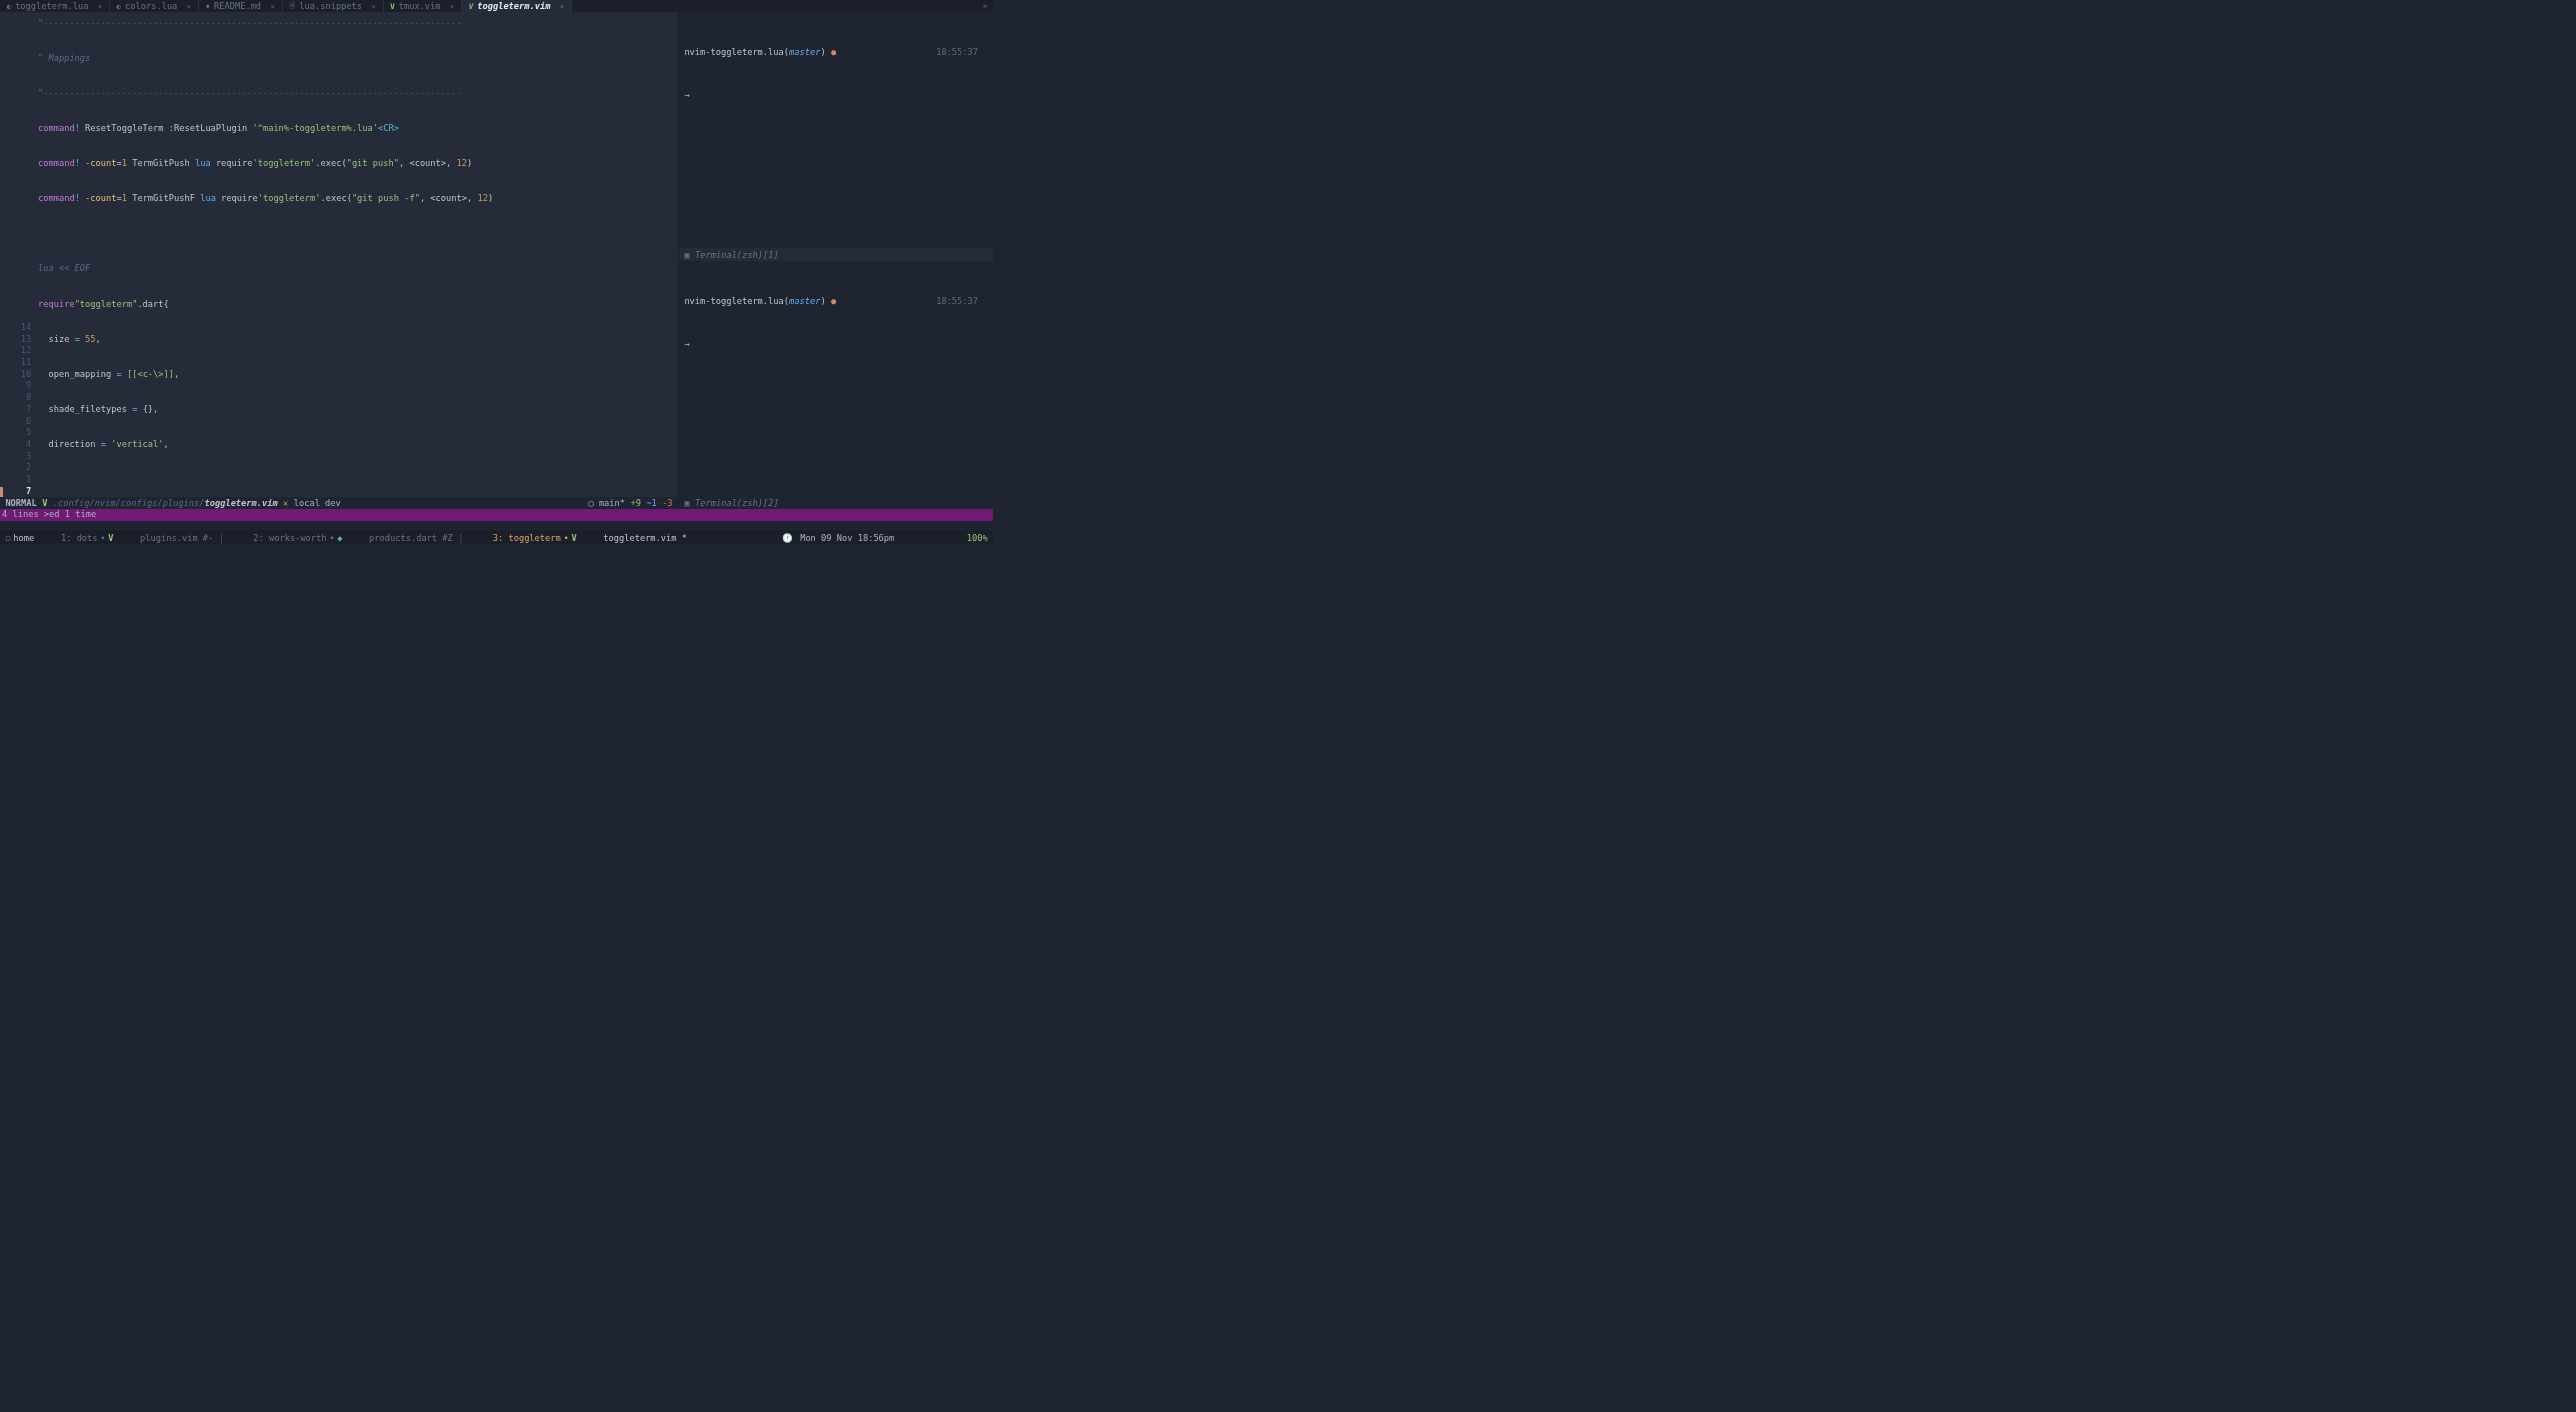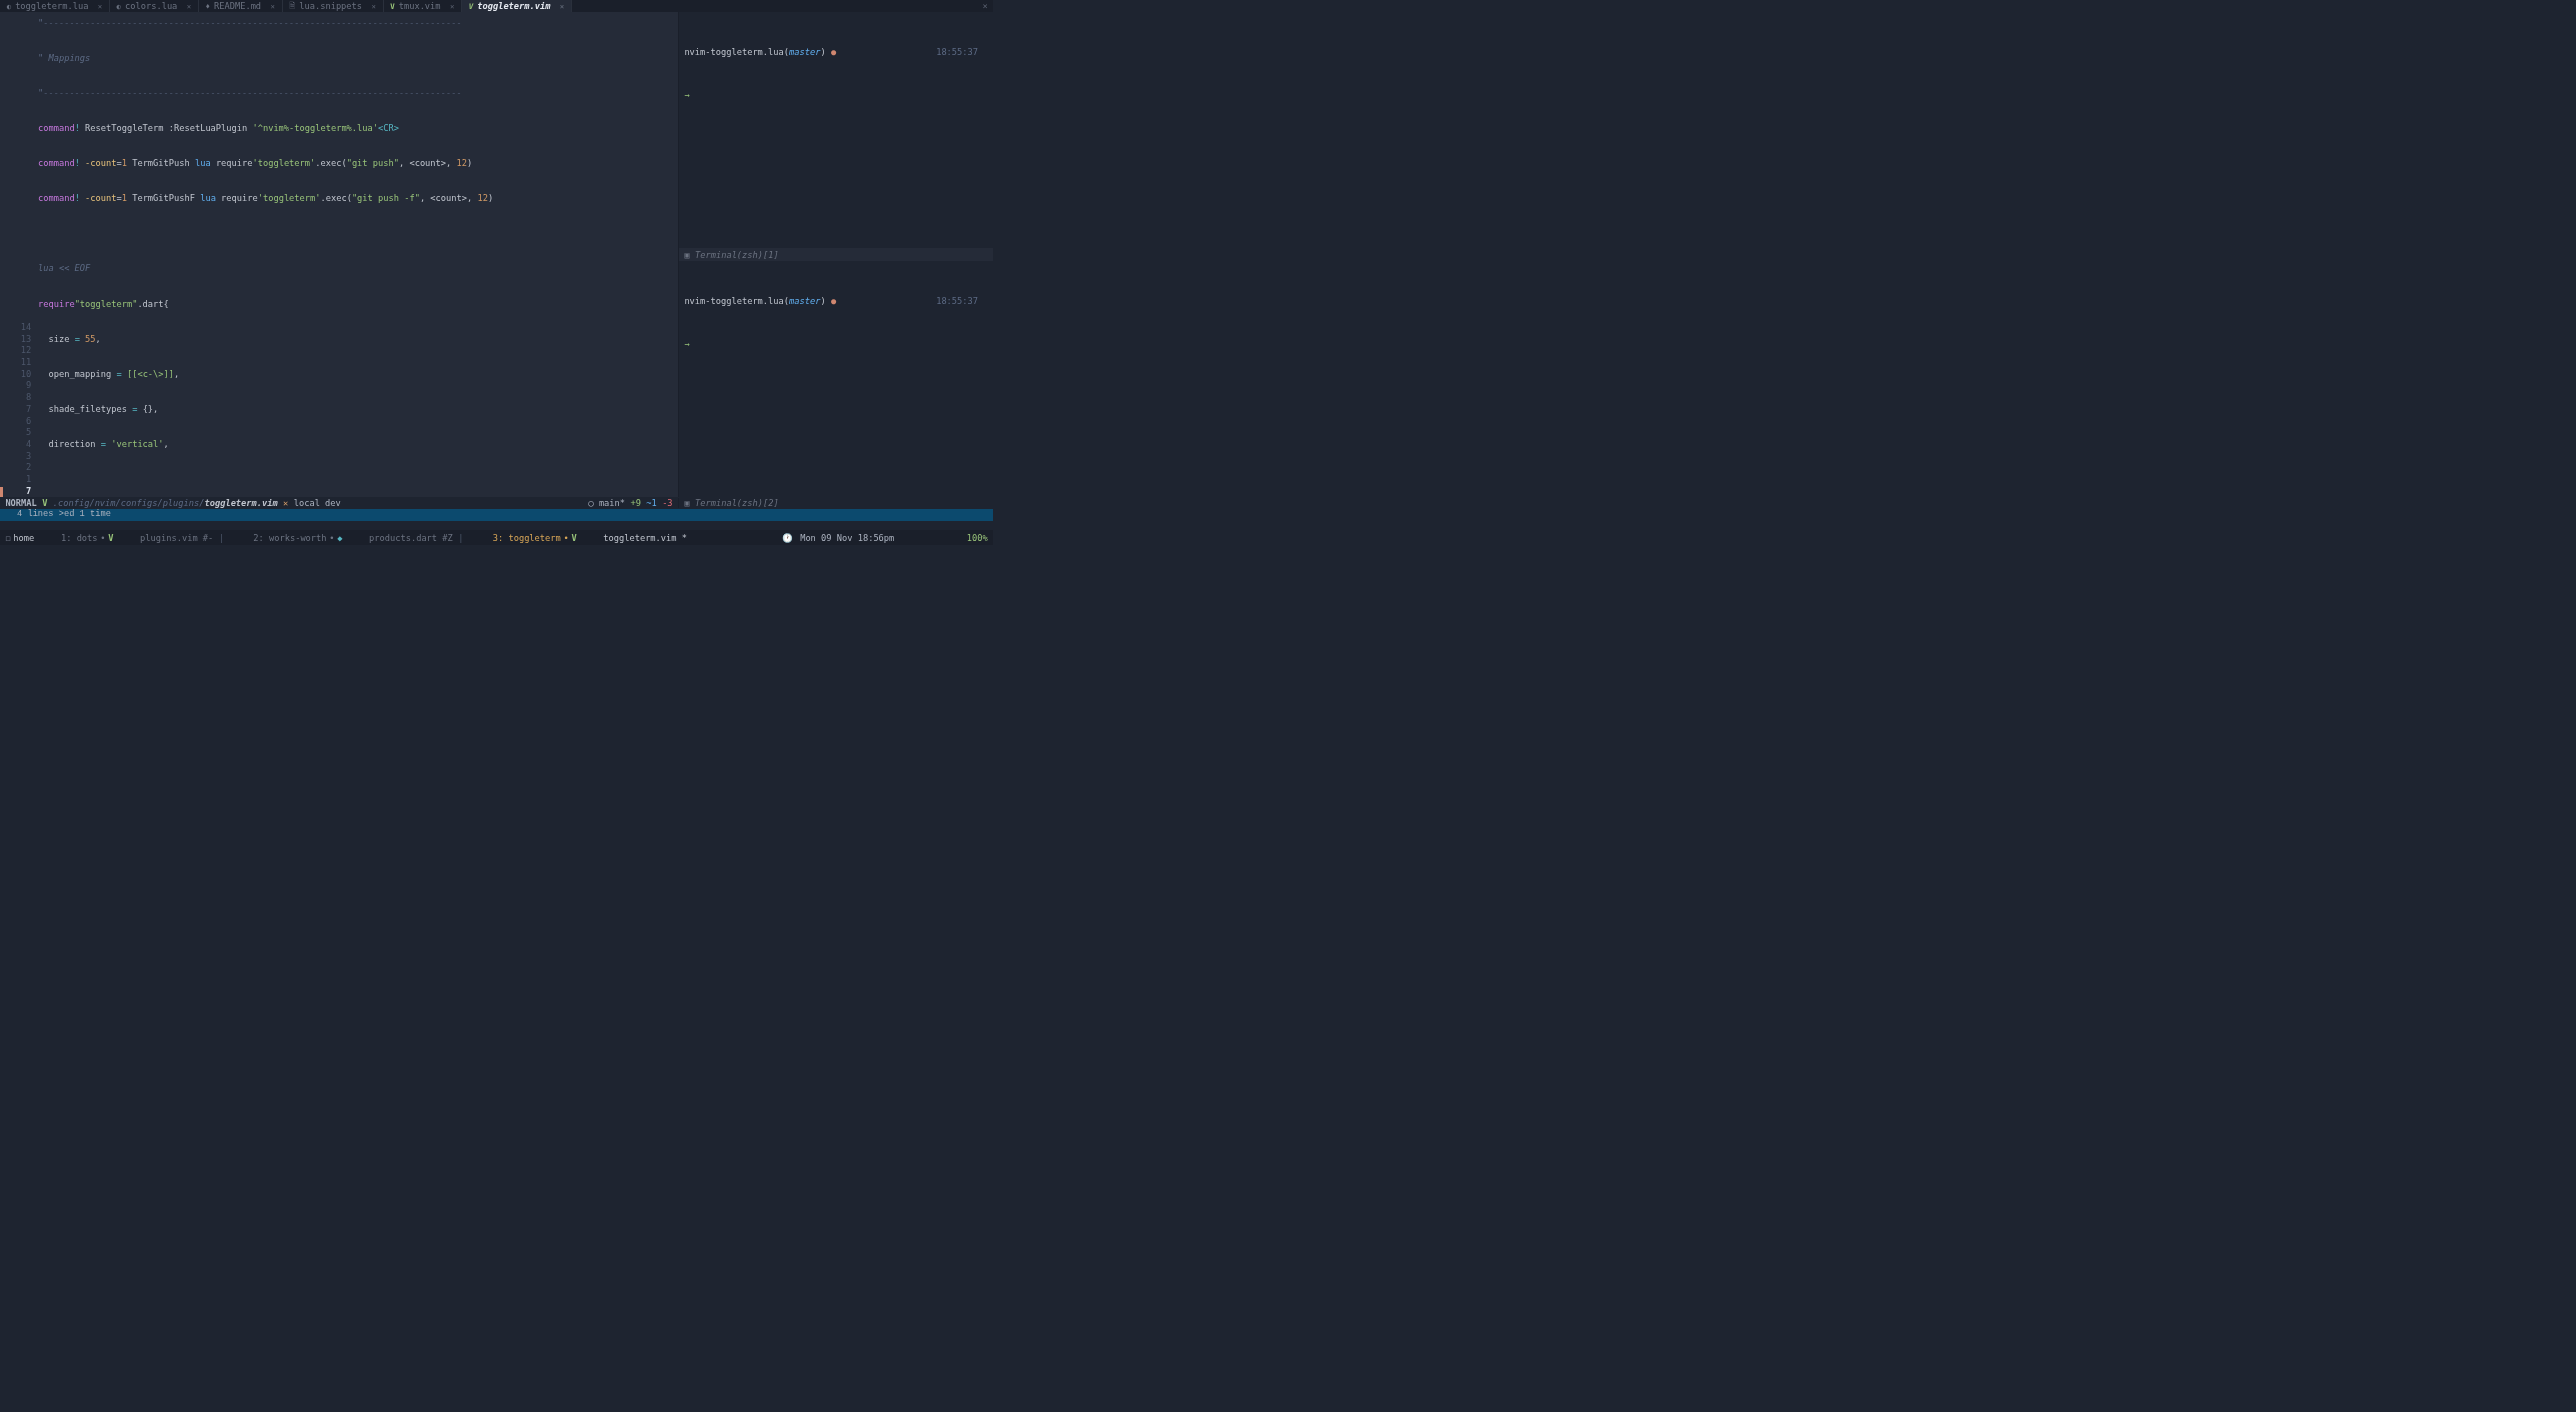--- a/index.html
+++ b/index.html
@@ -147,26 +147,25 @@
   border-left: 0.7px solid #1a1f2a;
   padding-left: 5.4px;
   color: #6b7280;
   font-style: italic;
   display: flex;
   align-items: center;
   gap: 5.4px;
 }
 
 .msgline {
-  background: #0c4a6e;
+  background: #701a75;
   color: #abb2bf;
-  padding: 0 17px;
+  padding: 0 2px;
   font-size: 8.7px;
   height: 11.4px;
-  font-family: Liberation Mono, monospace;
 }
 
 .tmuxbar {
   display: flex;
   background: #1a1f2a;
   height: 14.8px;
   align-items: center;
   font-size: 8.7px;
   color: #6b7280;
   padding: 0 5.4px;
@@ -243,21 +242,21 @@
       <div>4</div>
       <div>3</div>
       <div>2</div>
       <div>1</div>
       <div class="current">7</div>
     </div>
     <div class="code">
       <div class="line"><span class="comment">"--------------------------------------------------------------------------------</span></div>
       <div class="line"><span class="comment">" Mappings</span></div>
       <div class="line"><span class="comment">"--------------------------------------------------------------------------------</span></div>
-      <div class="line"><span class="keyword">command</span><span class="operator">!</span><span> ResetToggleTerm :ResetLuaPlugin </span><span class="string">'^nvim%-toggleterm%.lua'</span><span class="special">&lt;CR&gt;</span></div>
+      <div class="line"><span class="keyword">command</span><span class="operator">!</span><span> ResetToggleTerm :ResetLuaPlugin </span><span class="string">'^main%-toggleterm%.lua'</span><span class="special">&lt;CR&gt;</span></div>
       <div class="line"><span class="keyword">command</span><span class="operator">!</span><span class="identifier"> -count</span><span>=</span><span class="number">1</span><span> TermGitPush </span><span class="func">lua</span><span> require</span><span class="string">'toggleterm'</span><span>.exec(</span><span class="string">"git push"</span><span>, &lt;count&gt;, </span><span class="number">12</span><span>)</span></div>
       <div class="line"><span class="keyword">command</span><span class="operator">!</span><span class="identifier"> -count</span><span>=</span><span class="number">1</span><span> TermGitPushF </span><span class="func">lua</span><span> require</span><span class="string">'toggleterm'</span><span>.exec(</span><span class="string">"git push -f"</span><span>, &lt;count&gt;, </span><span class="number">12</span><span>)</span></div>
       <div class="line"></div>
       <div class="line"><span class="comment">lua &lt;&lt; EOF</span></div>
       <div class="line"><span class="keyword">require</span><span class="string">"toggleterm"</span><span>.dart{</span></div>
       <div class="line"><span>  size </span><span class="operator">= </span><span class="number">55</span><span>,</span></div>
       <div class="line"><span>  open_mapping </span><span class="operator">= </span><span class="string">[[&lt;c-\&gt;]]</span><span>,</span></div>
       <div class="line"><span>  shade_filetypes </span><span class="operator">= </span><span>{},</span></div>
       <div class="line"><span>  direction </span><span class="operator">= </span><span class="string">'vertical'</span><span>,</span></div>
       

